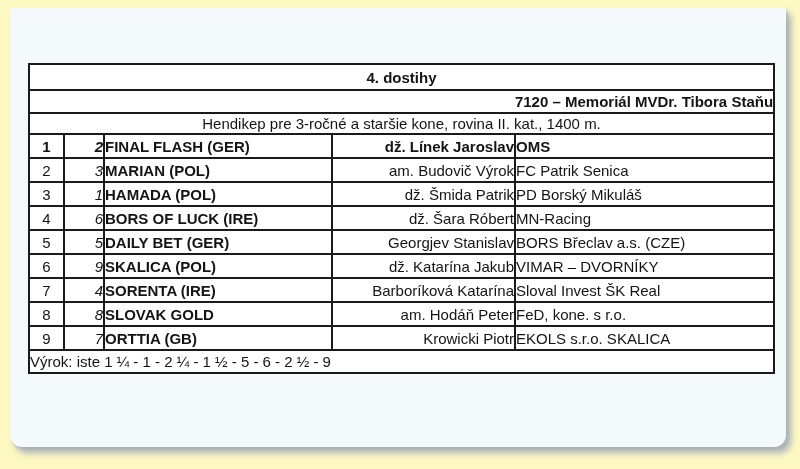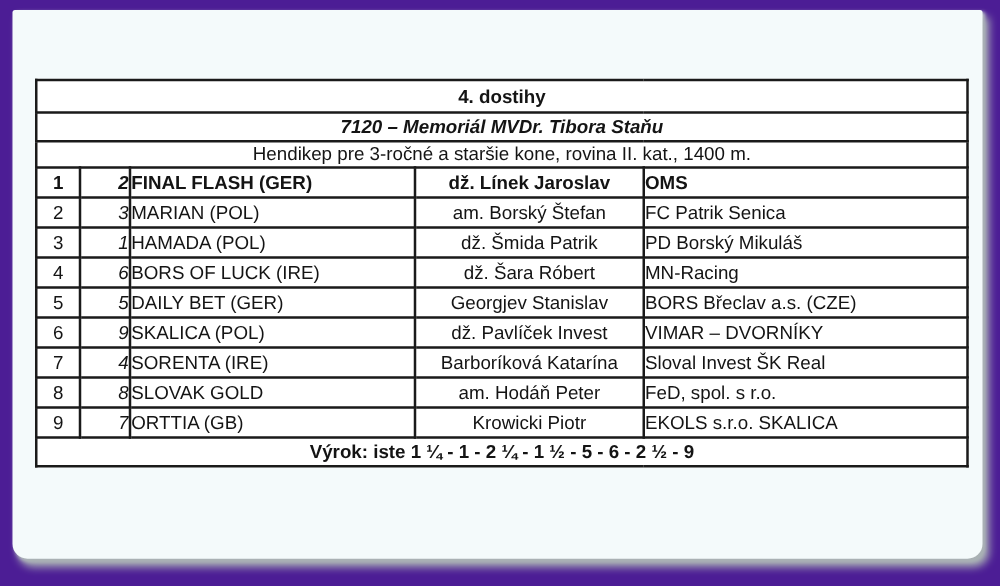--- a/index.html
+++ b/index.html
@@ -8,21 +8,21 @@
     background: #ffffff;
     width: 800px;
     height: 469px;
     font-family: "Liberation Sans", sans-serif;
     overflow: hidden;
   }
   .canvas {
     position: relative;
     width: 800px;
     height: 469px;
-    background: #4c1d95;
+    background: #fef9c3;
   }
   .scan-page {
     position: absolute;
     left: 10px;
     top: 8px;
     width: 776px;
     height: 439px;
     background: #f4fafb;
     border-radius: 2px 2px 12px 12px;
     box-shadow: 5px 6px 7px #a9b1b4, 2px 2px 3px #c6cdd0;
@@ -45,40 +45,38 @@
     white-space: nowrap;
     overflow: hidden;
   }
   td.race-title-cell {
     height: 24px;
     text-align: center;
     font-weight: bold;
   }
   td.race-subtitle-cell {
     height: 21px;
-    text-align: center;
+    text-align: right;
     font-weight: bold;
-    font-style: italic;
   }
   td.conditions-cell {
     height: 19px;
     text-align: center;
     padding-left: 4px;
   }
   td.verdict-cell {
     height: 21px;
-    text-align: center;
+    text-align: left;
     padding-left: 4px;
-    font-weight: bold;
   }
   tr.result-row td { height: 22px; }
   td.place-cell   { text-align: center; }
   td.startno-cell { text-align: right; padding-right: 3px; font-style: italic; }
-  td.horse-cell   { text-align: left; padding-left: 5px; font-weight: normal; }
-  td.rider-cell   { text-align: center; padding-left: 5px; }
+  td.horse-cell   { text-align: left; padding-left: 5px; font-weight: bold; }
+  td.rider-cell   { text-align: right; padding-left: 5px; }
   td.owner-cell   { text-align: left; padding-left: 5px; }
   tr.winner td { font-weight: bold; }
   .watermark {
     position: absolute;
     right: 9px;
     top: 446px;
     font-size: 16px;
     font-style: italic;
     font-weight: bold;
     color: #6e9747;
@@ -115,21 +113,21 @@
           <td class="place-cell">1</td>
           <td class="startno-cell">2</td>
           <td class="horse-cell">FINAL FLASH (GER)</td>
           <td class="rider-cell">dž. Línek Jaroslav</td>
           <td class="owner-cell">OMS</td>
         </tr>
         <tr class="result-row">
           <td class="place-cell">2</td>
           <td class="startno-cell">3</td>
           <td class="horse-cell">MARIAN (POL)</td>
-          <td class="rider-cell">am. Borský Štefan</td>
+          <td class="rider-cell">am. Budovič Výrok</td>
           <td class="owner-cell">FC Patrik Senica</td>
         </tr>
         <tr class="result-row">
           <td class="place-cell">3</td>
           <td class="startno-cell">1</td>
           <td class="horse-cell">HAMADA (POL)</td>
           <td class="rider-cell">dž. Šmida Patrik</td>
           <td class="owner-cell">PD Borský Mikuláš</td>
         </tr>
         <tr class="result-row">
@@ -143,36 +141,36 @@
           <td class="place-cell">5</td>
           <td class="startno-cell">5</td>
           <td class="horse-cell">DAILY BET (GER)</td>
           <td class="rider-cell">Georgjev Stanislav</td>
           <td class="owner-cell">BORS Břeclav a.s. (CZE)</td>
         </tr>
         <tr class="result-row">
           <td class="place-cell">6</td>
           <td class="startno-cell">9</td>
           <td class="horse-cell">SKALICA (POL)</td>
-          <td class="rider-cell">dž. Pavlíček Invest</td>
+          <td class="rider-cell">dž. Katarína Jakub</td>
           <td class="owner-cell">VIMAR – DVORNÍKY</td>
         </tr>
         <tr class="result-row">
           <td class="place-cell">7</td>
           <td class="startno-cell">4</td>
           <td class="horse-cell">SORENTA (IRE)</td>
           <td class="rider-cell">Barboríková Katarína</td>
           <td class="owner-cell">Sloval Invest ŠK Real</td>
         </tr>
         <tr class="result-row">
           <td class="place-cell">8</td>
           <td class="startno-cell">8</td>
           <td class="horse-cell">SLOVAK GOLD</td>
           <td class="rider-cell">am. Hodáň Peter</td>
-          <td class="owner-cell">FeD, spol. s r.o.</td>
+          <td class="owner-cell">FeD, kone. s r.o.</td>
         </tr>
         <tr class="result-row">
           <td class="place-cell">9</td>
           <td class="startno-cell">7</td>
           <td class="horse-cell">ORTTIA (GB)</td>
           <td class="rider-cell">Krowicki Piotr</td>
           <td class="owner-cell">EKOLS s.r.o. SKALICA</td>
         </tr>
 
         <tr>

